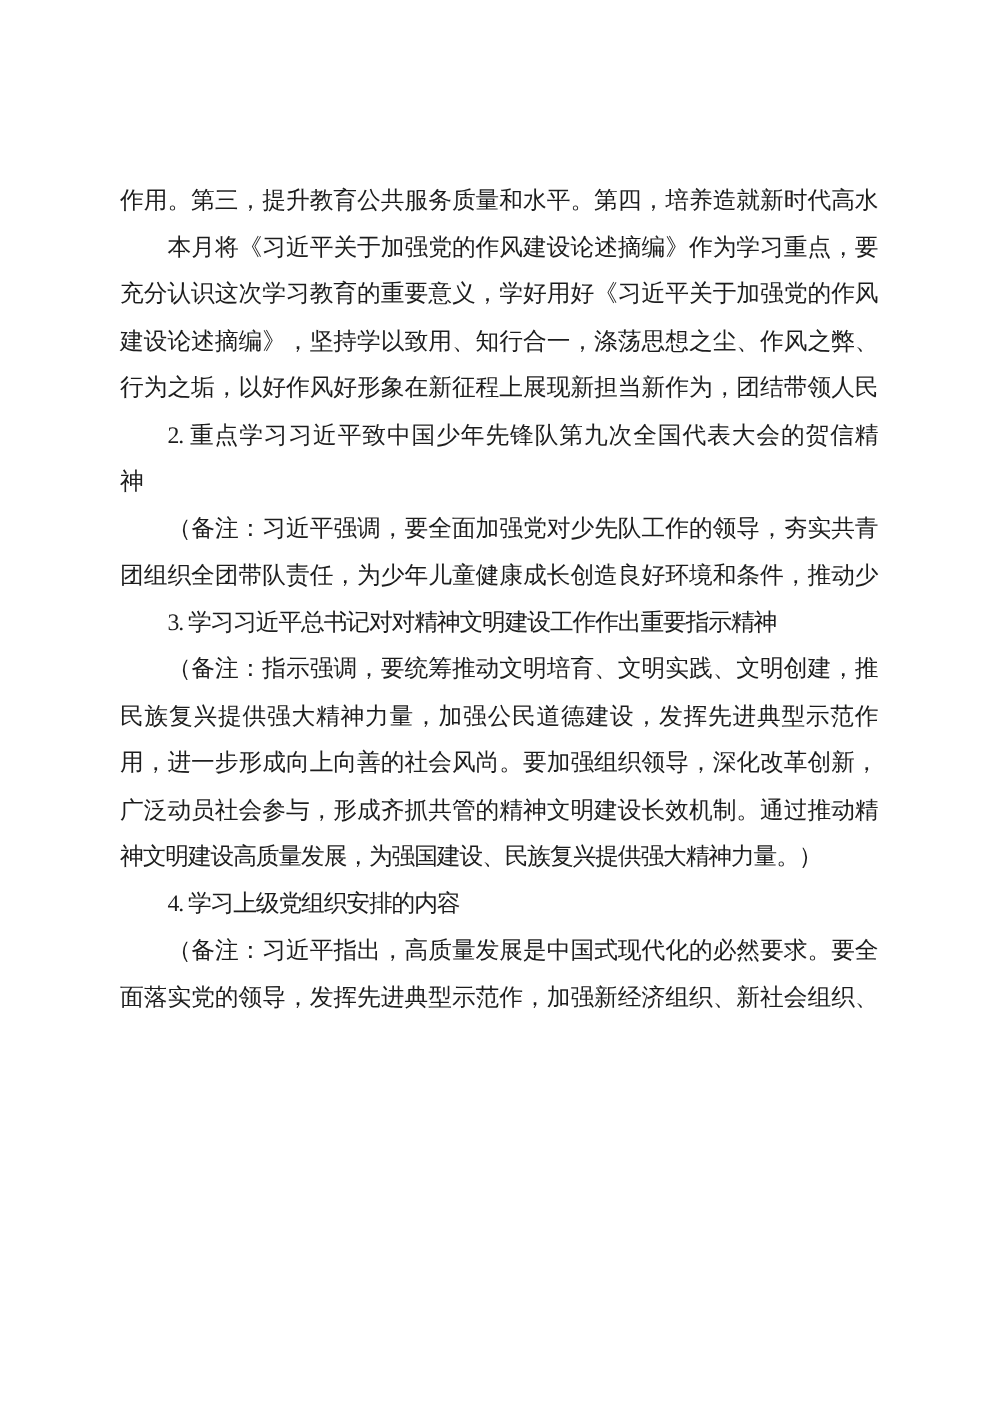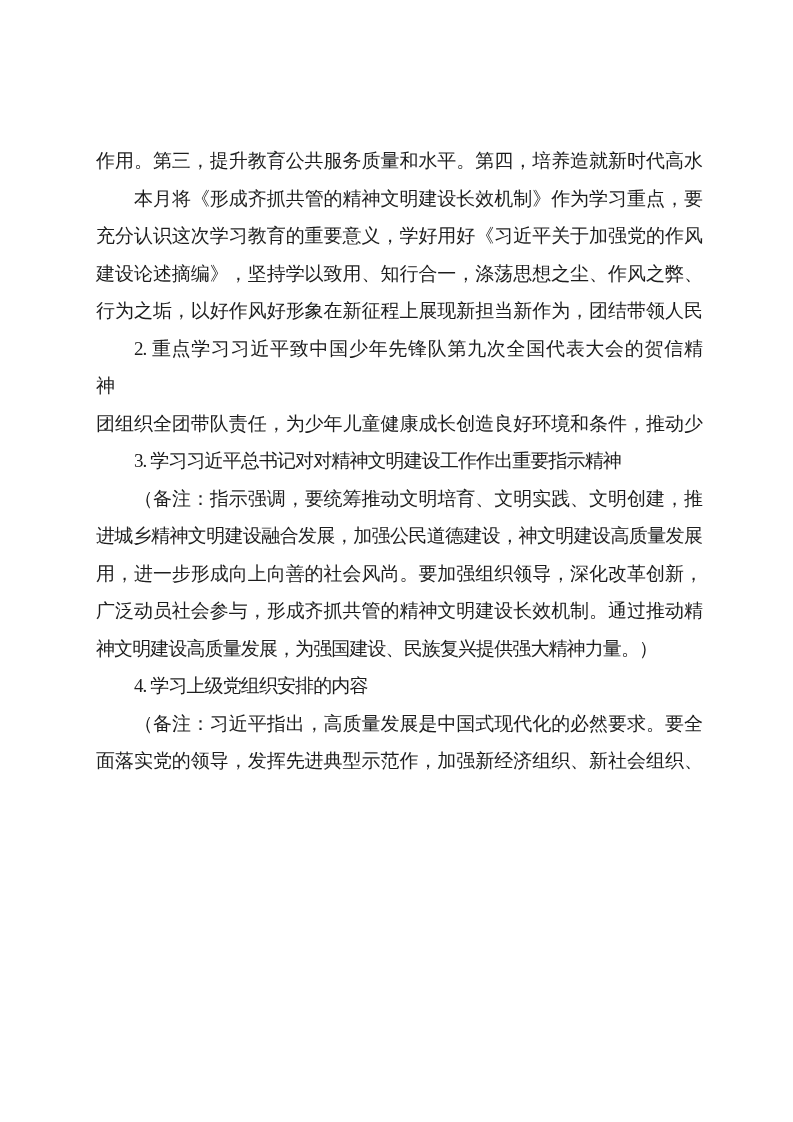--- a/index.html
+++ b/index.html
@@ -46,30 +46,31 @@
     color: #2a2a2a;
     line-height: 24px;
   }
 </style>
 </head>
 <body>
 
 <div class="page">
   <div class="content">
     <div class="line fill">作用。第三，提升教育公共服务质量和水平。第四，培养造就新时代高水</div>
-    <div class="line indent fill">本月将《形成齐抓共管的精神文明建设长效机制》作为学习重点，要</div>
+    <div class="line indent fill">本月将《习近平关于加强党的作风建设论述摘编》作为学习重点，要</div>
     <div class="line fill">充分认识这次学习教育的重要意义，学好用好《习近平关于加强党的作风</div>
     <div class="line fill">建设论述摘编》，坚持学以致用、知行合一，涤荡思想之尘、作风之弊、</div>
     <div class="line fill">行为之垢，以好作风好形象在新征程上展现新担当新作为，团结带领人民</div>
     <div class="line indent fill">2. 重点学习习近平致中国少年先锋队第九次全国代表大会的贺信精</div>
     <div class="line">神</div>
+    <div class="line indent fill">（备注：习近平强调，要全面加强党对少先队工作的领导，夯实共青</div>
     <div class="line fill">团组织全团带队责任，为少年儿童健康成长创造良好环境和条件，推动少</div>
     <div class="line indent">3. 学习习近平总书记对对精神文明建设工作作出重要指示精神</div>
     <div class="line indent fill">（备注：指示强调，要统筹推动文明培育、文明实践、文明创建，推</div>
-    <div class="line fill">进城乡精神文明建设融合发展，加强公民道德建设，神文明建设高质量发展</div>
+    <div class="line fill">民族复兴提供强大精神力量，加强公民道德建设，发挥先进典型示范作</div>
     <div class="line fill">用，进一步形成向上向善的社会风尚。要加强组织领导，深化改革创新，</div>
     <div class="line fill">广泛动员社会参与，形成齐抓共管的精神文明建设长效机制。通过推动精</div>
     <div class="line">神文明建设高质量发展，为强国建设、民族复兴提供强大精神力量。）</div>
     <div class="line indent">4. 学习上级党组织安排的内容</div>
     <div class="line indent fill">（备注：习近平指出，高质量发展是中国式现代化的必然要求。要全</div>
     <div class="line fill">面落实党的领导，发挥先进典型示范作，加强新经济组织、新社会组织、</div>
   </div>
   <div class="footer">— 2 —</div>
 </div>
 

